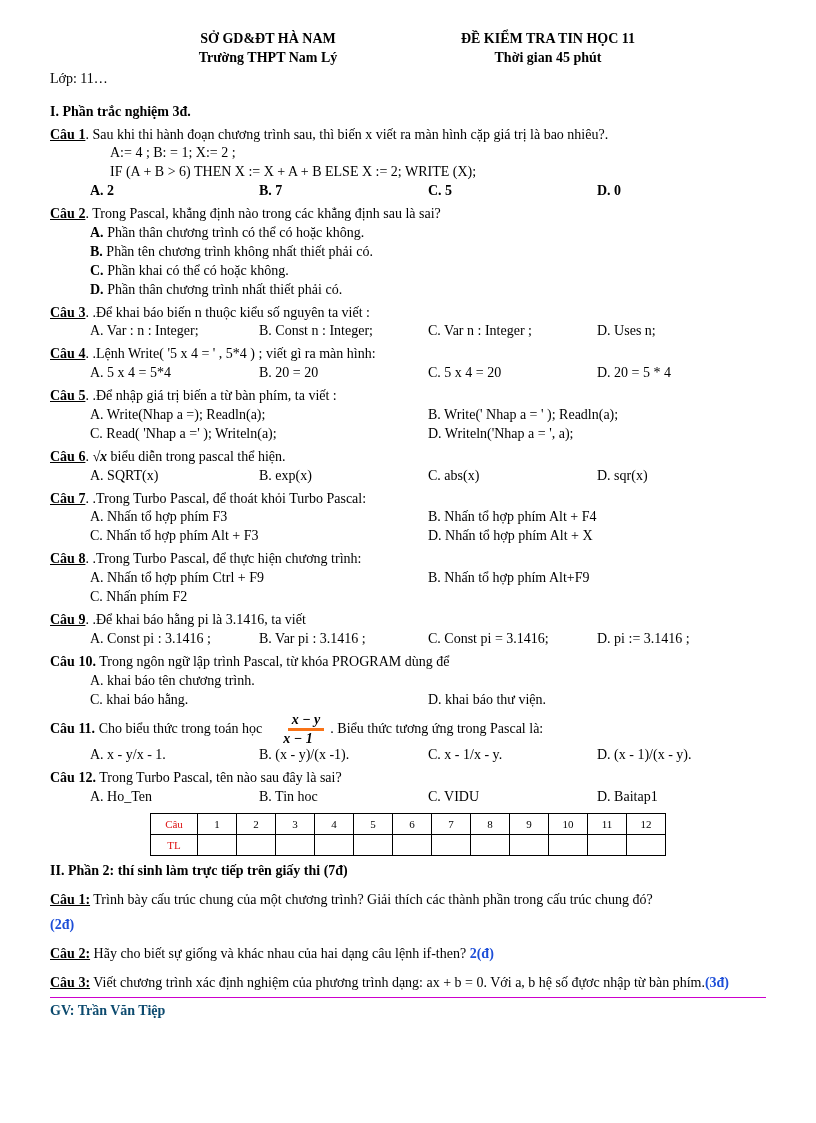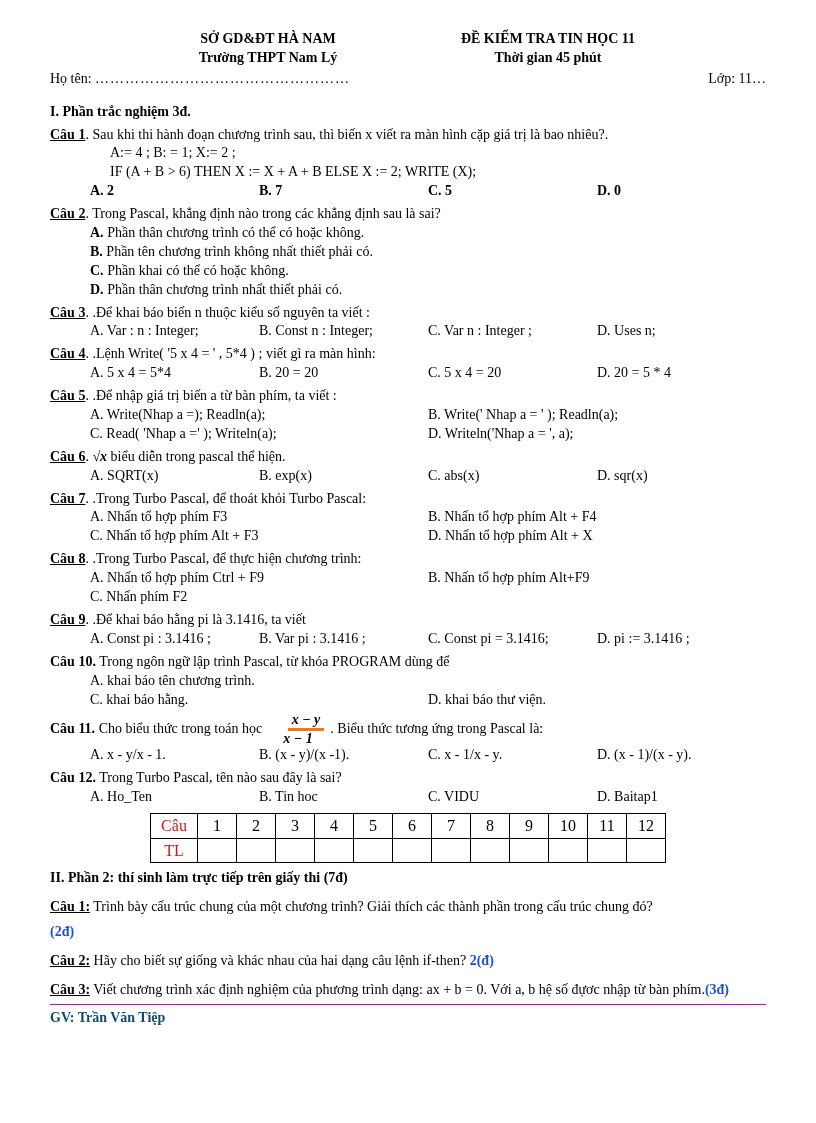--- a/index.html
+++ b/index.html
@@ -26,21 +26,21 @@
   .opts-4 { display: flex; align-items: center; }
   .opts-4 > div { flex: 1; }
   .optA { padding-left: 40px; }
   .opts-2 { display: flex; }
   .opts-2 > div { flex: 1; }
   .opts-2 .colL { padding-left: 40px; }
   .frac-wrap { display: inline-block; vertical-align: middle; text-align: center; font-weight: bold; line-height: 1; margin: 0 6px; }
   .frac-num { display: block; border-bottom: 3px solid #f97316; padding: 0 4px 1px; font-style: italic; margin-left: 16px; }
   .frac-den { display: block; padding-top: 1px; font-style: italic; }
   table.answer { border-collapse: collapse; margin: 6px auto; }
-  table.answer td { border: 1px solid #000; width: 36px; height: 18px; text-align: center; font-size: 16px; }
+  table.answer td { border: 1px solid #000; width: 36px; height: 18px; text-align: center; font-size: 11px; }
   table.answer td.lbl { color: #d11; width: 44px; }
   .red { color: #1d4ed8; }
   .magenta { color: #0c4a6e; font-weight: bold; }
   .p2q { margin-top: 10px; }
   .sqrt { font-family: serif; font-style: italic; font-weight: bold; }
   hr.mag { border: none; border-top: 1px solid #c0c; margin: 4px 0; }
 </style>
 </head>
 <body>
 
@@ -48,24 +48,20 @@
   <div class="header-left">
     <div class="bold">SỞ GD&amp;ĐT HÀ NAM</div>
     <div class="bold">Trường THPT Nam Lý</div>
   </div>
   <div class="header-right">
     <div class="bold">ĐỀ KIỂM TRA TIN HỌC 11</div>
     <div class="bold">Thời gian 45 phút</div>
   </div>
 </div>
 <div class="name-row">
-  <div>
-    <span>Họ tên:</span>
-    <span class="dots">……………………………………………</span>
-  </div>
   <div>Lớp: 11…</div>
 </div>
 
 <div class="section-title">I.   Phần trắc nghiệm 3đ.</div>
 
 <div class="q">
   <span class="q-label">Câu 1</span><span>. Sau khi thi hành đoạn chương trình sau, thì biến x viết ra màn hình cặp giá trị là  bao nhiêu?.</span>
 </div>
 <div class="indent2">A:= 4 ; B: = 1; X:= 2 ;</div>
 <div class="indent2">IF (A + B &gt; 6) THEN X := X + A + B ELSE X := 2; WRITE  (X);</div>

